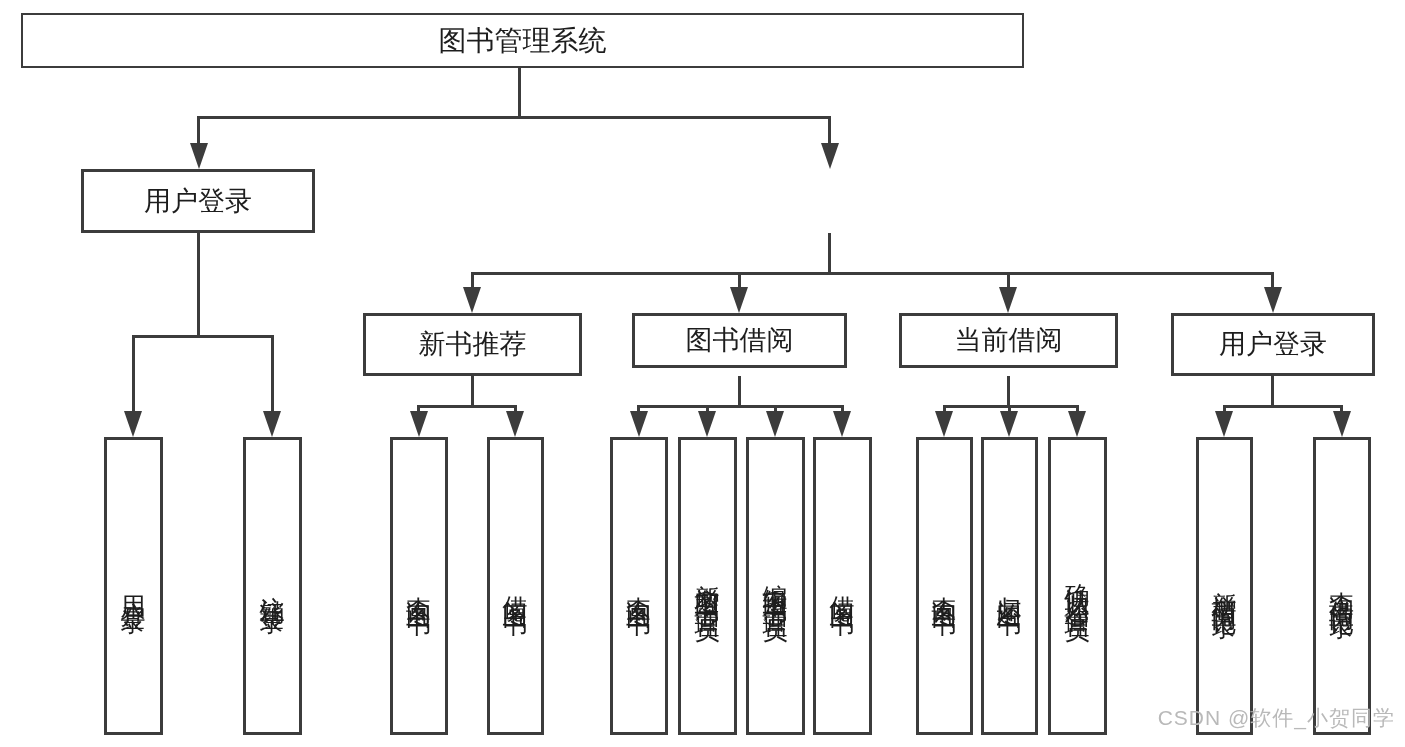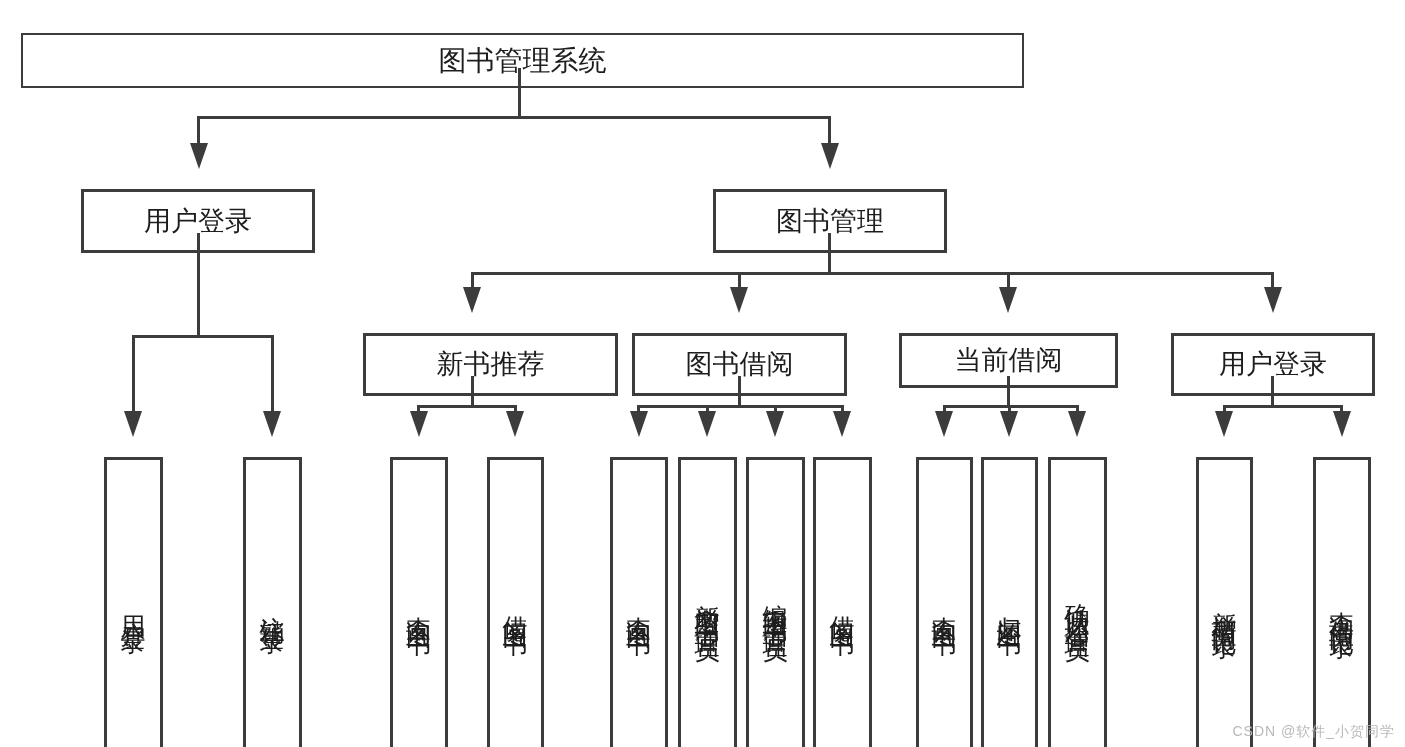--- a/index.html
+++ b/index.html
@@ -20,84 +20,82 @@
     position:absolute;
     box-sizing:border-box;
     background:#ffffff;
     border:3px solid var(--line);
     color:var(--text);
     display:flex;
     align-items:center;
     justify-content:center;
     text-align:center;
     line-height:1.2;
-    margin-top:20px;
   }
   .node.h{font-size:27px;}
   .node.root{border-width:2px;font-size:28px;}
   .node.v{
     writing-mode:vertical-rl;
     text-orientation:mixed;
     font-size:25px;
     letter-spacing:5px;
   }
   .vl{position:absolute;width:3px;background:var(--line);}
   .hl{position:absolute;height:3px;background:var(--line);}
   .ar{
     position:absolute;width:0;height:0;
     border-left:9px solid transparent;
     border-right:9px solid transparent;
     border-top:26px solid var(--line);
   }
   .watermark{
     position:absolute;
-    right:10px;bottom:6px;
-    font-size:14px;
+    right:10px;bottom:15px;
+    font-size:21px;
     letter-spacing:1px;
     color:var(--watermark);
     white-space:nowrap;
   }
 </style>
 </head>
 <body>
 
 <div class="canvas">
 
   <div class="node h root" style="left:21px;top:13px;width:1003px;height:55px">图书管理系统</div>
 
   <div class="vl" style="left:518px;top:68px;height:50px"></div>
   <div class="hl" style="left:197px;top:116px;width:634px"></div>
   <div class="vl" style="left:197px;top:116px;height:29px"></div>
   <div class="ar" style="left:190px;top:143px"></div>
   <div class="vl" style="left:828px;top:116px;height:29px"></div>
   <div class="ar" style="left:821px;top:143px"></div>
 
   <div class="node h" style="left:81px;top:169px;width:234px;height:64px">用户登录</div>
-  <div class="node h" style="left:713px;top:169px;width:234px;height:64px">图书管理</div>
 
   <div class="vl" style="left:197px;top:233px;height:104px"></div>
   <div class="hl" style="left:132px;top:335px;width:142px"></div>
   <div class="vl" style="left:132px;top:335px;height:78px"></div>
   <div class="ar" style="left:124px;top:411px"></div>
   <div class="vl" style="left:271px;top:335px;height:78px"></div>
   <div class="ar" style="left:263px;top:411px"></div>
 
   <div class="vl" style="left:828px;top:233px;height:41px"></div>
   <div class="hl" style="left:471px;top:272px;width:803px"></div>
   <div class="vl" style="left:471px;top:272px;height:17px"></div>
   <div class="ar" style="left:463px;top:287px"></div>
   <div class="vl" style="left:738px;top:272px;height:17px"></div>
   <div class="ar" style="left:730px;top:287px"></div>
   <div class="vl" style="left:1007px;top:272px;height:17px"></div>
   <div class="ar" style="left:999px;top:287px"></div>
   <div class="vl" style="left:1271px;top:272px;height:17px"></div>
   <div class="ar" style="left:1264px;top:287px"></div>
 
-  <div class="node h" style="left:363px;top:313px;width:255px;height:63px">新书推荐</div>
-  <div class="node h" style="left:632px;top:313px;width:215px;height:63px">图书借阅</div>
+  <div class="node h" style="left:363px;top:313px;width:219px;height:63px">新书推荐</div>
+  <div class="node h" style="left:632px;top:313px;width:215px;height:55px">图书借阅</div>
   <div class="node h" style="left:899px;top:313px;width:219px;height:55px">当前借阅</div>
   <div class="node h" style="left:1171px;top:313px;width:204px;height:63px">用户登录</div>
 
   <div class="vl" style="left:471px;top:376px;height:31px"></div>
   <div class="hl" style="left:418px;top:405px;width:99px"></div>
   <div class="vl" style="left:417px;top:405px;height:8px"></div>
   <div class="ar" style="left:410px;top:411px"></div>
   <div class="vl" style="left:514px;top:405px;height:8px"></div>
   <div class="ar" style="left:506px;top:411px"></div>
 

